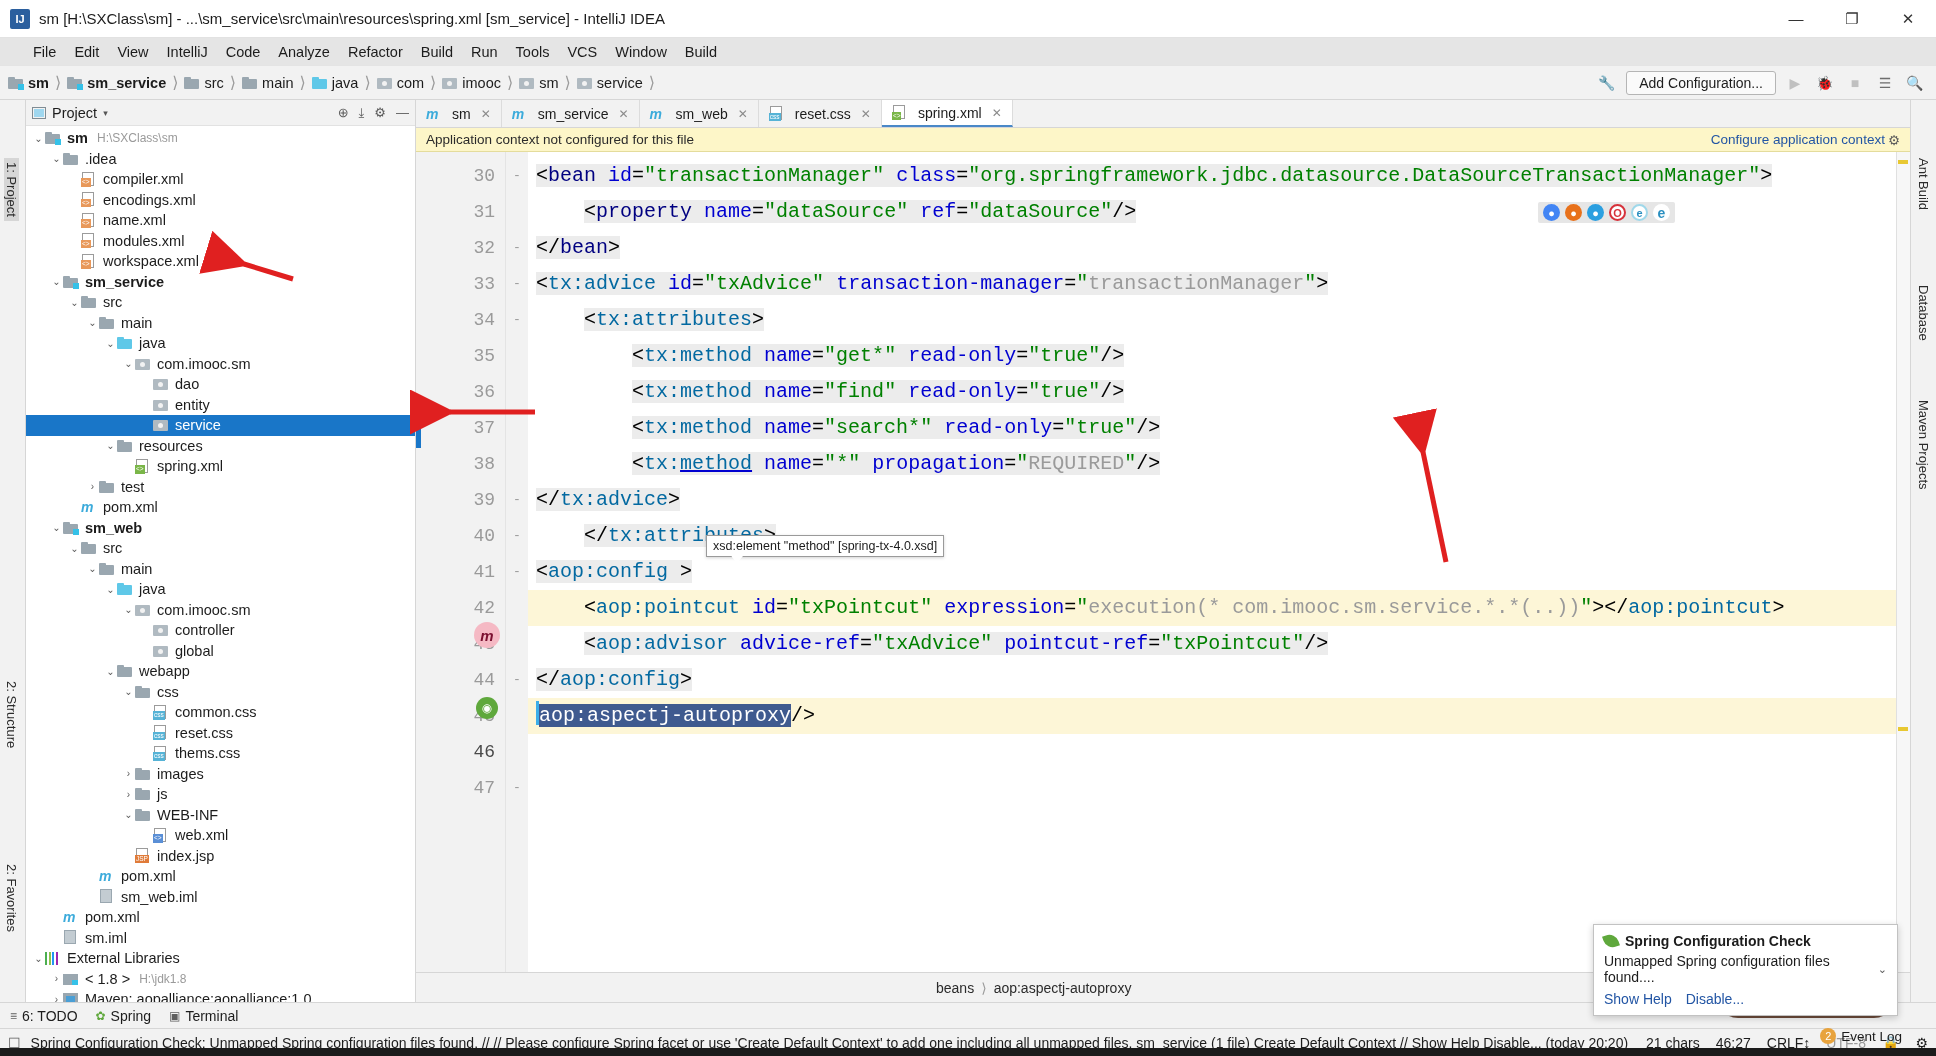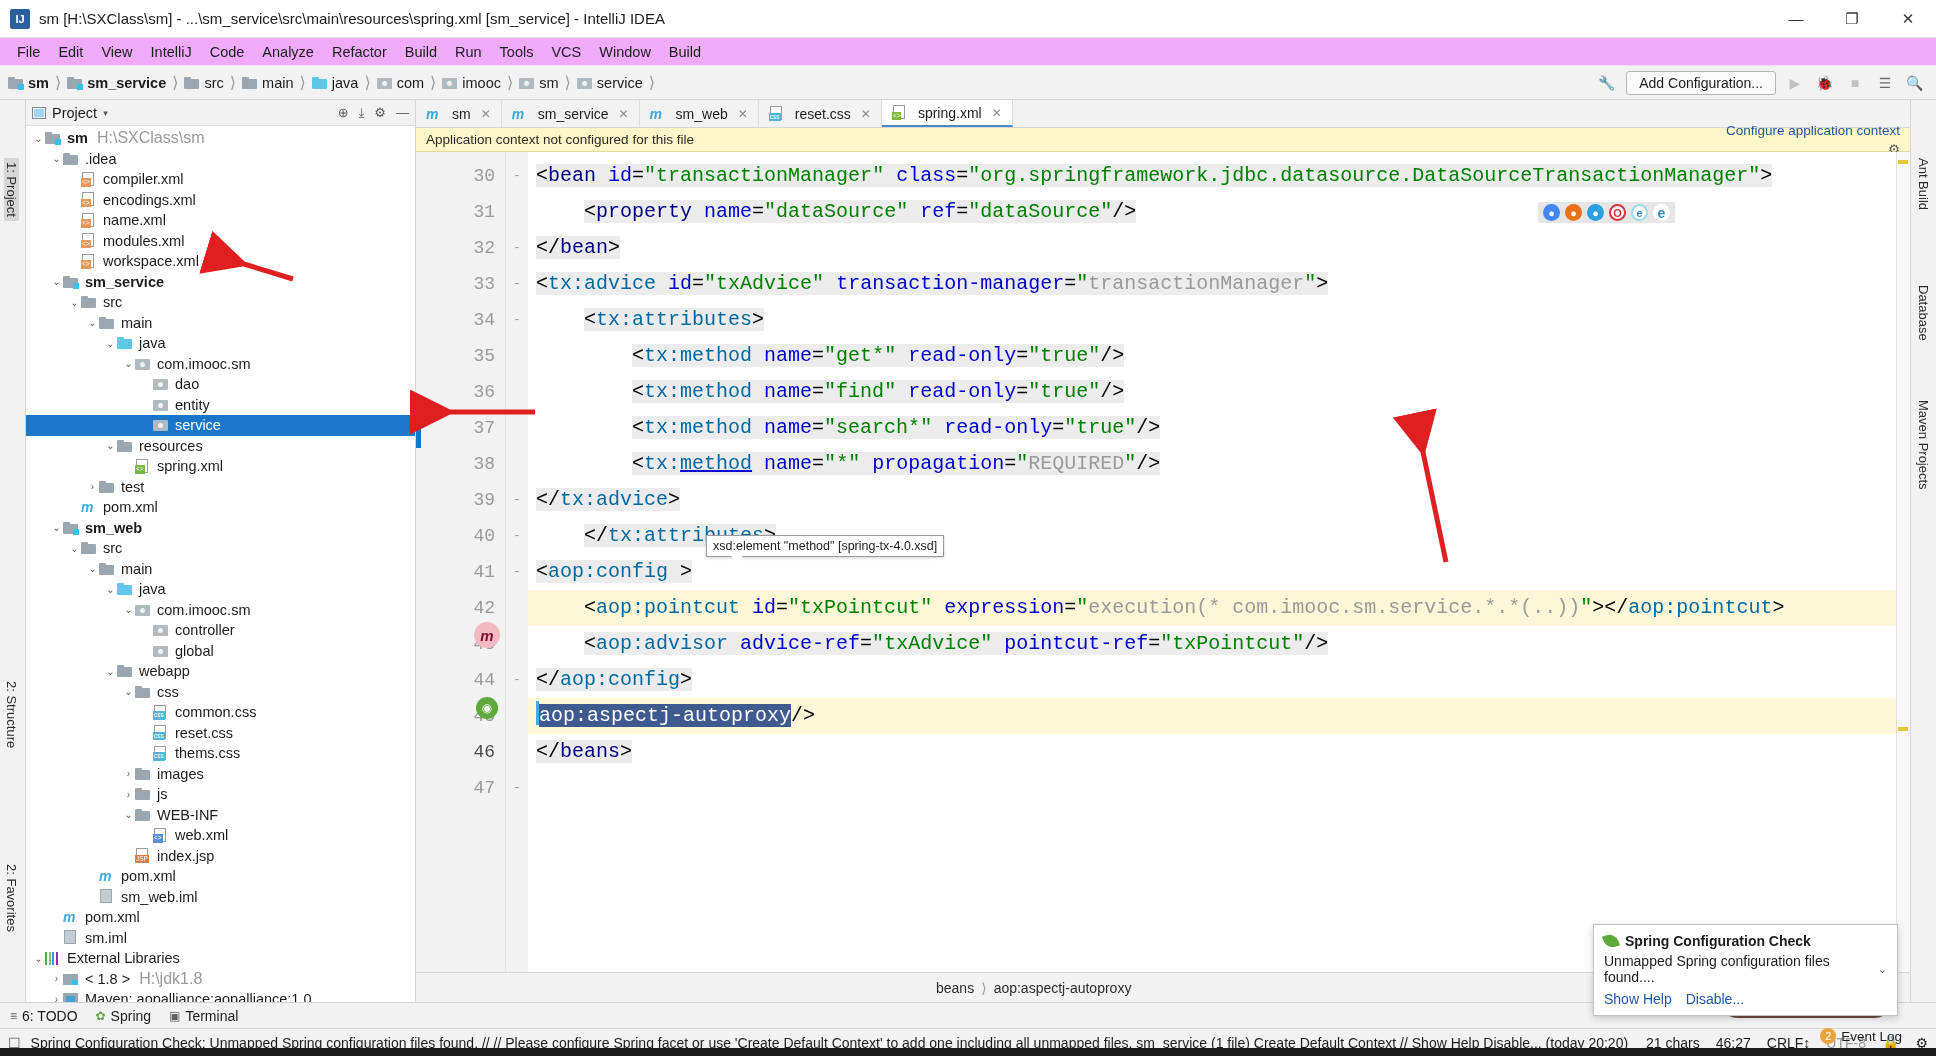--- a/index.html
+++ b/index.html
@@ -22,21 +22,21 @@
   .title-ico {
     width:20px;height:20px;background:#2b5f9e;color:#fff;font-size:11px;font-weight:bold;
     display:flex;align-items:center;justify-content:center;border-radius:2px;margin-right:9px;
     font-family:"Liberation Sans", sans-serif;
   }
   .title-text { font-size:15px; color:#1c1c1c; white-space:nowrap; }
   .win-btns { margin-left:auto; display:flex; height:38px; }
   .win-btn { width:56px;height:38px;display:flex;align-items:center;justify-content:center;color:#333;font-size:15px; }
 
   
-  .menubar { height:28px; background:#f0abfc; display:flex; align-items:center; padding-left:8px; flex:0 0 28px; border-bottom:1px solid #e4e4e4;}
+  .menubar { height:28px; background:#e5e5e5; display:flex; align-items:center; padding-left:24px; flex:0 0 28px; border-bottom:1px solid #e4e4e4;}
   .menu-item { padding:3px 9px; font-size:14.5px; color:#1c1c1c; white-space:nowrap; }
 
   
   .toolbar { height:34px; background:#f2f2f2; display:flex; align-items:center; padding-left:8px; flex:0 0 34px; border-bottom:1px solid #d6d6d6; }
   .crumb { display:flex; align-items:center; font-size:14.5px; color:#1c1c1c; white-space:nowrap; }
   .crumb .sep { color:#9b9b9b; margin:0 6px; font-size:16px; }
   .crumb .mod { font-weight:bold; }
   .fldr { width:15px;height:12px;margin-right:5px;display:inline-block;position:relative; }
   .fldr::before{content:"";position:absolute;left:0;top:2px;width:15px;height:10px;background:#9aa7b0;border-radius:1px;}
   .fldr::after{content:"";position:absolute;left:0;top:0;width:7px;height:3px;background:#9aa7b0;border-radius:1px 1px 0 0;}
@@ -75,21 +75,21 @@
   .proj-title { font-size:14.5px; color:#1c1c1c; }
   .caret { margin-left:6px; font-size:9px; color:#555; }
   .proj-head .hright { margin-left:auto; display:flex; gap:10px; align-items:center; color:#5b5b5b; font-size:13px; }
   .tree { flex:1 1 auto; overflow:hidden; padding-top:2px; position:relative; }
   .row { height:20.5px; display:flex; align-items:center; font-size:14.5px; color:#1c1c1c; white-space:nowrap; padding-right:4px; }
   .row.sel { background:#1976c8; color:#ffffff; }
   .arr { width:13px; font-size:10px; color:#5c5c5c; display:inline-block; text-align:center; flex:0 0 13px; }
   .arr.none { visibility:hidden; }
   .row.sel .arr { color:#fff; }
   .lbl { margin-left:2px; }
-  .path { color:#9a9a9a; margin-left:9px; font-size:16px; }
+  .path { color:#9a9a9a; margin-left:9px; font-size:12px; }
   .bold { font-weight:bold; }
   
   .fi { width:15px;height:15px;margin-right:5px;position:relative;flex:0 0 15px;display:inline-block; }
   .fi .pg { position:absolute; left:1px; top:0px; width:12px; height:14px; background:#fff; border:1.2px solid #9b9b9b; }
   .fi .tag { position:absolute; left:0px; bottom:0px; font-size:6.5px; line-height:6.5px; padding:1px 1px; color:#fff; font-family:"Liberation Sans",sans-serif; }
   .fi.xml .tag { background:#e8985a; content:""; }
   .fi.css .tag { background:#56b3d6; }
   .fi.jsp .tag { background:#e07b39; }
   .fi.spr .tag { background:#7ab648; }
   .fi.web .tag { background:#5a8fd6; }
@@ -103,21 +103,21 @@
   .mvn { width:15px;height:13px;margin-right:5px;background:#9aa7b0;position:relative;flex:0 0 15px;}
   .mvn::after{content:"";position:absolute;left:3px;top:3px;width:9px;height:7px;background:#4a9fd6;}
 
   
   .editor-wrap { flex:1 1 auto; display:flex; flex-direction:column; min-width:0; background:#fff; }
   .tabbar { height:28px; background:#f2f2f2; display:flex; align-items:stretch; border-bottom:1px solid #d6d6d6; flex:0 0 28px; }
   .etab { display:flex; align-items:center; padding:0 10px; font-size:14px; color:#1c1c1c; border-right:1px solid #dcdcdc; gap:6px; white-space:nowrap; }
   .etab.active { background:#ffffff; border-bottom:2px solid #4a88c7; }
   .etab .x { color:#8a8a8a; font-size:12px; margin-left:4px; }
   .insp-bar { height:24px; background:#fdf6c8; display:flex; align-items:center; padding:0 10px; font-size:13.5px; color:#2b2b2b; border-bottom:1px solid #e4dc9c; flex:0 0 24px; }
-  .insp-bar .right { margin-left:auto; display:flex; align-items:flex-end; gap:3px; color:#2255a4;flex-direction:column; }
+  .insp-bar .right { margin-left:auto; display:flex; align-items:flex-start; gap:3px; color:#2255a4; }
 
   .code-area { flex:1 1 auto; display:flex; position:relative; min-height:0; overflow:hidden; background:#fff; }
   .gutter { width:90px; flex:0 0 90px; background:#f2f2f2; border-right:1px solid #e4e4e4; position:relative; padding-top:6px; }
   .foldcol { width:22px; flex:0 0 22px; background:#f2f2f2; position:relative; padding-top:6px; }
   .codecol { flex:1 1 auto; position:relative; padding-top:6px; overflow:hidden; }
   .ln { height:36px; line-height:36px; text-align:right; padding-right:10px; font-size:18px; color:#9a9a9a;
         font-family:"Liberation Mono", monospace; }
   .ln.cur { color:#4a4a4a; }
   .fold { height:36px; line-height:36px; text-align:center; font-size:13px; color:#9a9a9a; font-family:"Liberation Mono",monospace; }
   .cl { height:36px; line-height:36px; font-family:"Liberation Mono", monospace; font-size:20px; white-space:pre; padding-left:8px; }
@@ -721,21 +721,20 @@
 
           <div class="cl ylw">    <span class="t-brk">&lt;</span><span class="t-ns">aop:pointcut </span><span class="t-att">id</span><span class="t-brk">=</span><span class="t-q">"</span><span class="t-val">txPointcut</span><span class="t-q">"</span> <span class="t-att">expression</span><span class="t-brk">=</span><span class="t-q">"</span><span class="t-gray">execution(* com.imooc.sm.service.*.*(..))</span><span class="t-q">"</span><span class="t-brk">&gt;&lt;/</span><span class="t-ns">aop:pointcut</span><span class="t-brk">&gt;</span></div>
 
           <div class="cl">    <span class="hl"><span class="t-brk">&lt;</span><span class="t-ns">aop:advisor </span><span class="t-att">advice-ref</span><span class="t-brk">=</span><span class="t-q">"</span><span class="t-val">txAdvice</span><span class="t-q">"</span> <span class="t-att">pointcut-ref</span><span class="t-brk">=</span><span class="t-q">"</span><span class="t-val">txPointcut</span><span class="t-q">"</span><span class="t-brk">/&gt;</span></span></div>
 
           <div class="cl"><span class="hl"><span class="t-brk">&lt;/</span><span class="t-ns">aop:config</span><span class="t-brk">&gt;</span></span></div>
 
 
           <div class="cl curline"><span class="cursor-bar"></span><span class="sel-tok">aop:aspectj-autoproxy</span><span class="t-brk">/&gt;</span></div>
 
-          <div class="cl"><span class="hl"><span class="t-brk">&lt;/</span><span class="t-tag">beans</span><span class="t-brk">&gt;</span></span></div>
 
           <div class="tooltip" style="left:178px; top:383px;">
             <span>xsd:element "method" [spring-tx-4.0.xsd]</span>
             <span class="pointer"></span>
           </div>
 
           <div class="browser-bar" style="left:1010px; top:50px;">
             <span class="bico" style="background:#4285f4;">●</span>
             <span class="bico" style="background:#e8711a;">●</span>
             <span class="bico" style="background:#2b9fe0;">●</span>

